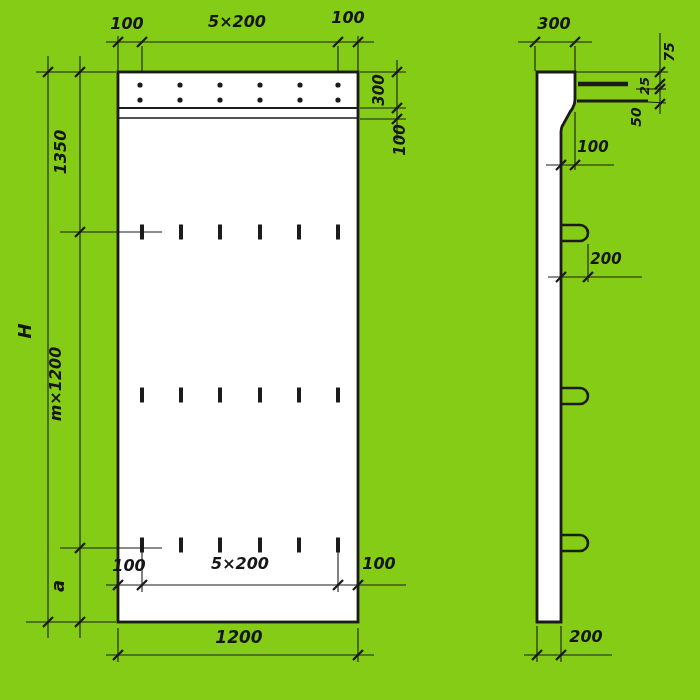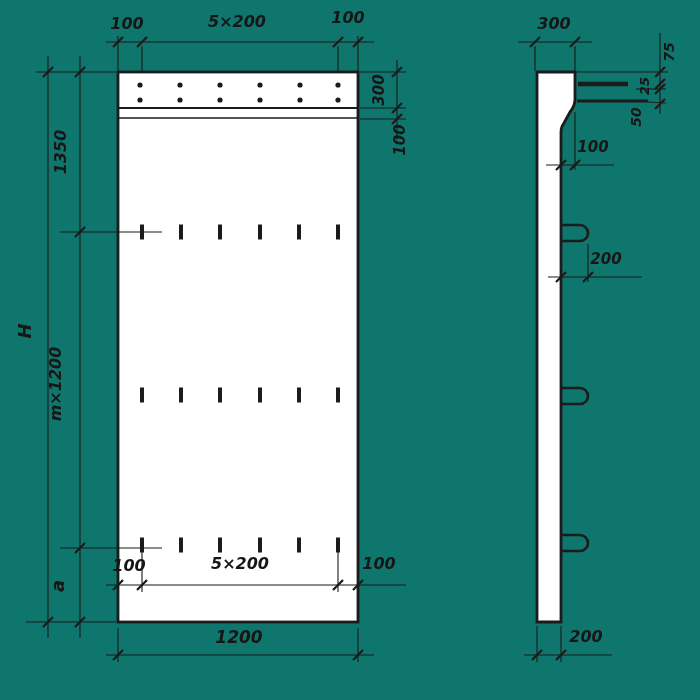--- a/index.html
+++ b/index.html
@@ -1,16 +1,16 @@
 <!DOCTYPE html>
 <html><head>
 <meta charset="utf-8">
 <style>
   html,body{margin:0;padding:0;background:#ffffff;}
-  .sheet{position:relative;width:700px;height:700px;background:#0f766e;overflow:hidden;}
+  .sheet{position:relative;width:700px;height:700px;background:#84cc16;overflow:hidden;}
   svg{display:block;}
   .ln{stroke:#1b1b1b;fill:none;}
   .outline{stroke-width:2.8;}
   .mid{stroke-width:2.1;}
   .mid2{stroke-width:1.5;}
   .thin{stroke-width:1.1;}
   .tick{stroke:#1b1b1b;stroke-width:2.3;}
   .bar{stroke:#1b1b1b;stroke-width:4.5;}
   .bar2{stroke:#1b1b1b;stroke-width:3;}
   .dash{stroke:#1b1b1b;stroke-width:4;}

